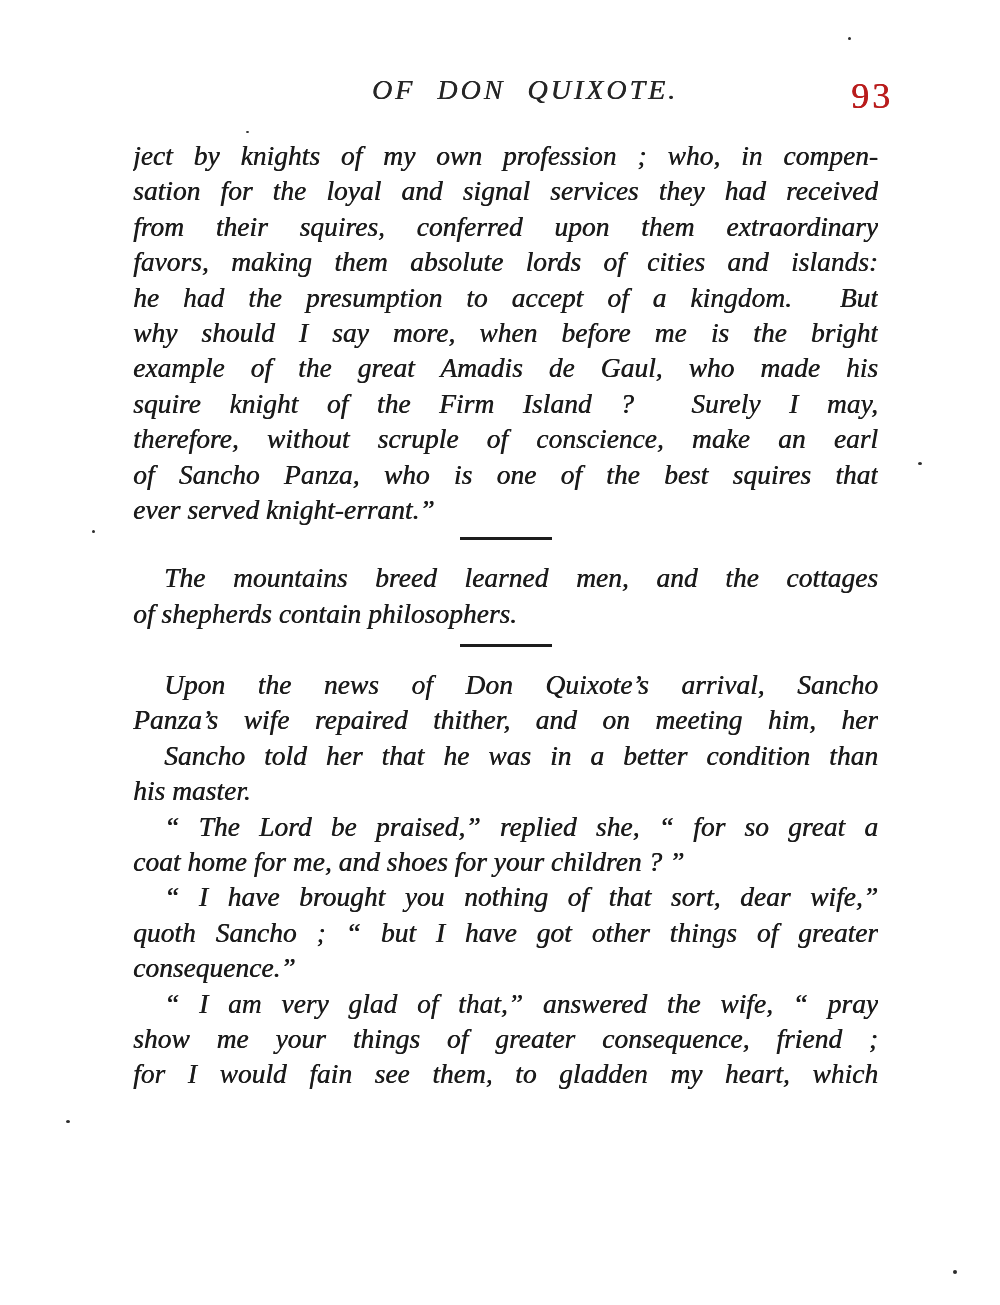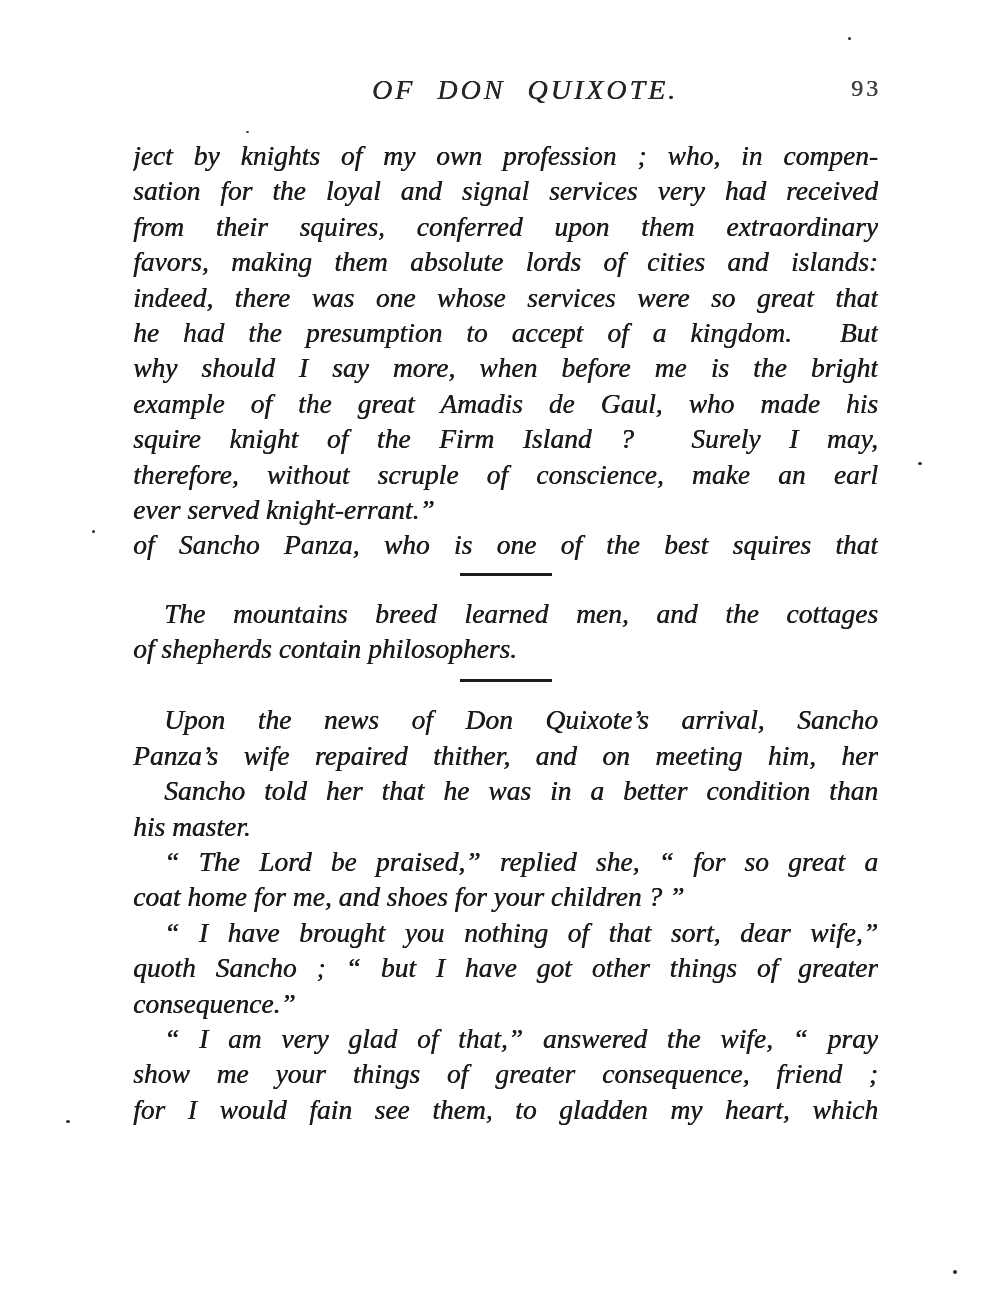--- a/index.html
+++ b/index.html
@@ -27,23 +27,23 @@
     font-size: 28px;
     letter-spacing: 3px;
     word-spacing: 12px;
     color: #262626;
     text-shadow: 0.4px 0 currentColor;
   }
   .page-num {
     position: absolute;
     top: 1px;
     left: 851px;
-    font-size: 24px;
+    font-size: 36px;
     letter-spacing: 3px;
-    color: #404040;
+    color: #b91c1c;
     text-shadow: 0.4px 0 currentColor;
   }
   .textblock {
     position: absolute;
     left: 133px;
     top: 138px;
     width: 745px;
     font-size: 27.5px;
   }
   .pl {
@@ -78,31 +78,30 @@
 
 <div class="sheet">
 
   <div class="running-head">
     <span class="head-title">OF DON QUIXOTE.</span>
     <span class="page-num">93</span>
   </div>
 
   <div class="textblock">
     <p class="pl j">ject by knights of my own profession&nbsp;; who, in compen-</p>
-    <p class="pl j">sation for the loyal and signal services very had received</p>
+    <p class="pl j">sation for the loyal and signal services they had received</p>
     <p class="pl j">from their squires, conferred upon them extraordinary</p>
     <p class="pl j">favors, making them absolute lords of cities and islands:</p>
-    <p class="pl j">indeed, there was one whose services were so great that</p>
     <p class="pl j">he had the presumption to accept of a kingdom.&nbsp; But</p>
     <p class="pl j">why should I say more, when before me is the bright</p>
     <p class="pl j">example of the great Amadis de Gaul, who made his</p>
     <p class="pl j">squire knight of the Firm Island&nbsp;?&nbsp; Surely I may,</p>
     <p class="pl j">therefore, without scruple of conscience, make an earl</p>
+    <p class="pl j">of Sancho Panza, who is one of the best squires that</p>
     <p class="pl">ever served knight-errant.”</p>
-    <p class="pl j">of Sancho Panza, who is one of the best squires that</p>
 
     <div class="divider"></div>
 
     <p class="pl j in">The mountains breed learned men, and the cottages</p>
     <p class="pl">of shepherds contain philosophers.</p>
 
     <div class="divider d2"></div>
 
     <p class="pl j in">Upon the news of Don Quixote’s arrival, Sancho</p>
     <p class="pl j">Panza’s wife repaired thither, and on meeting him, her</p>

